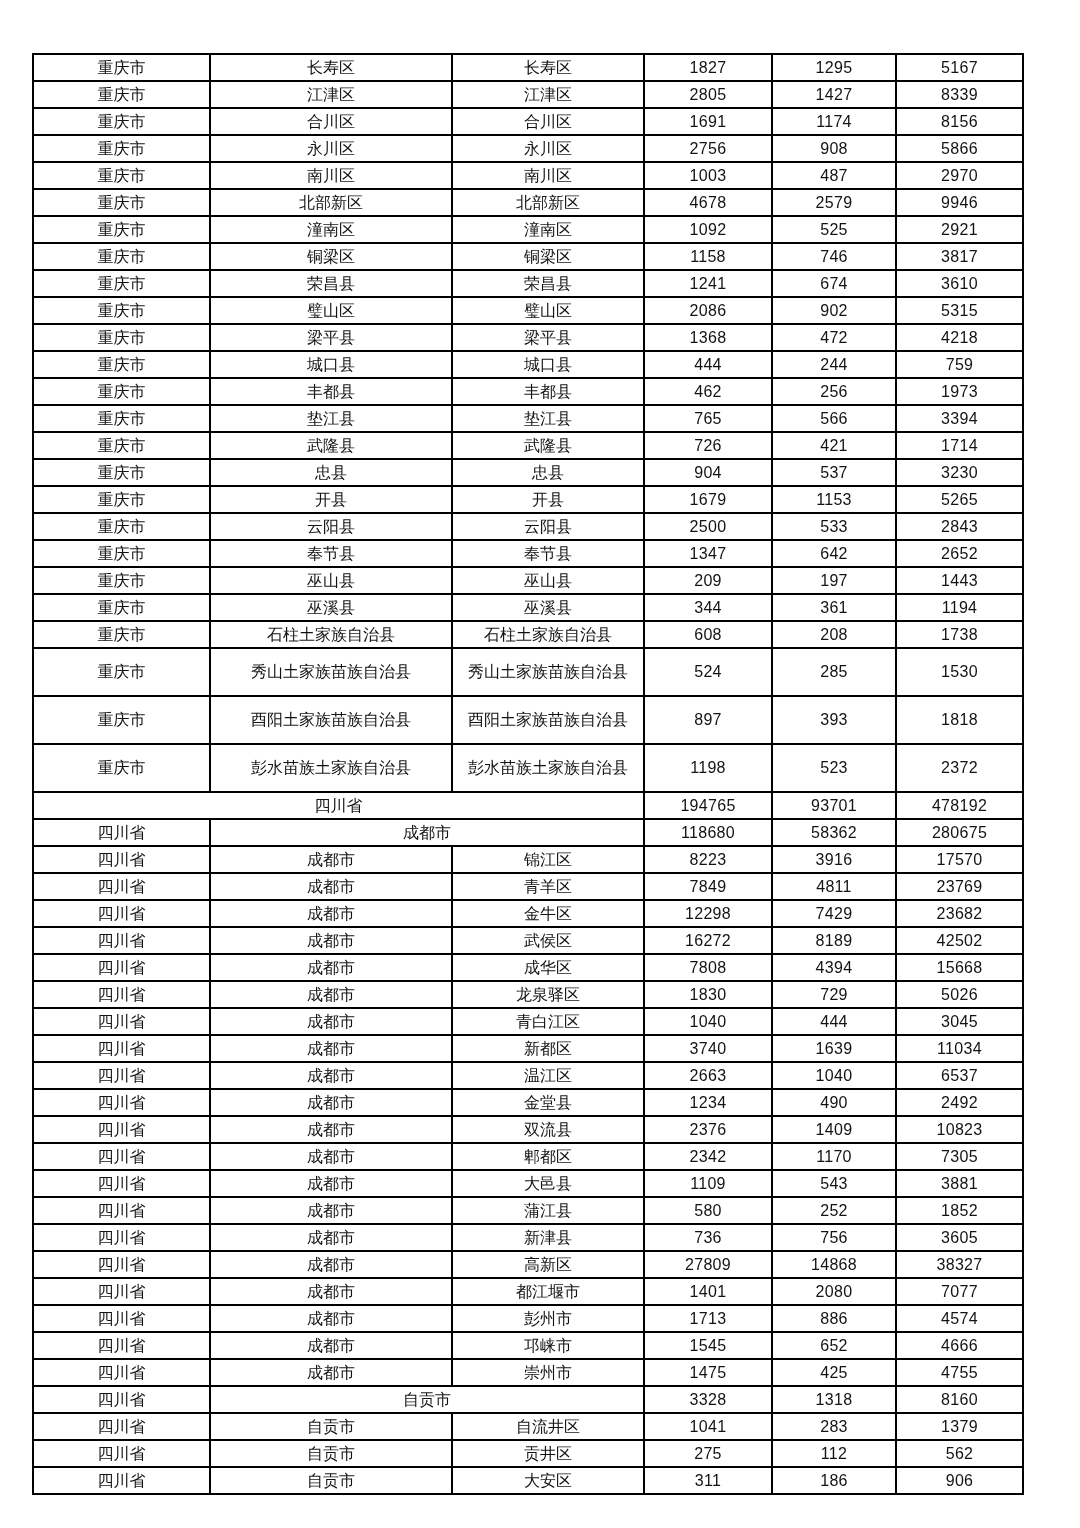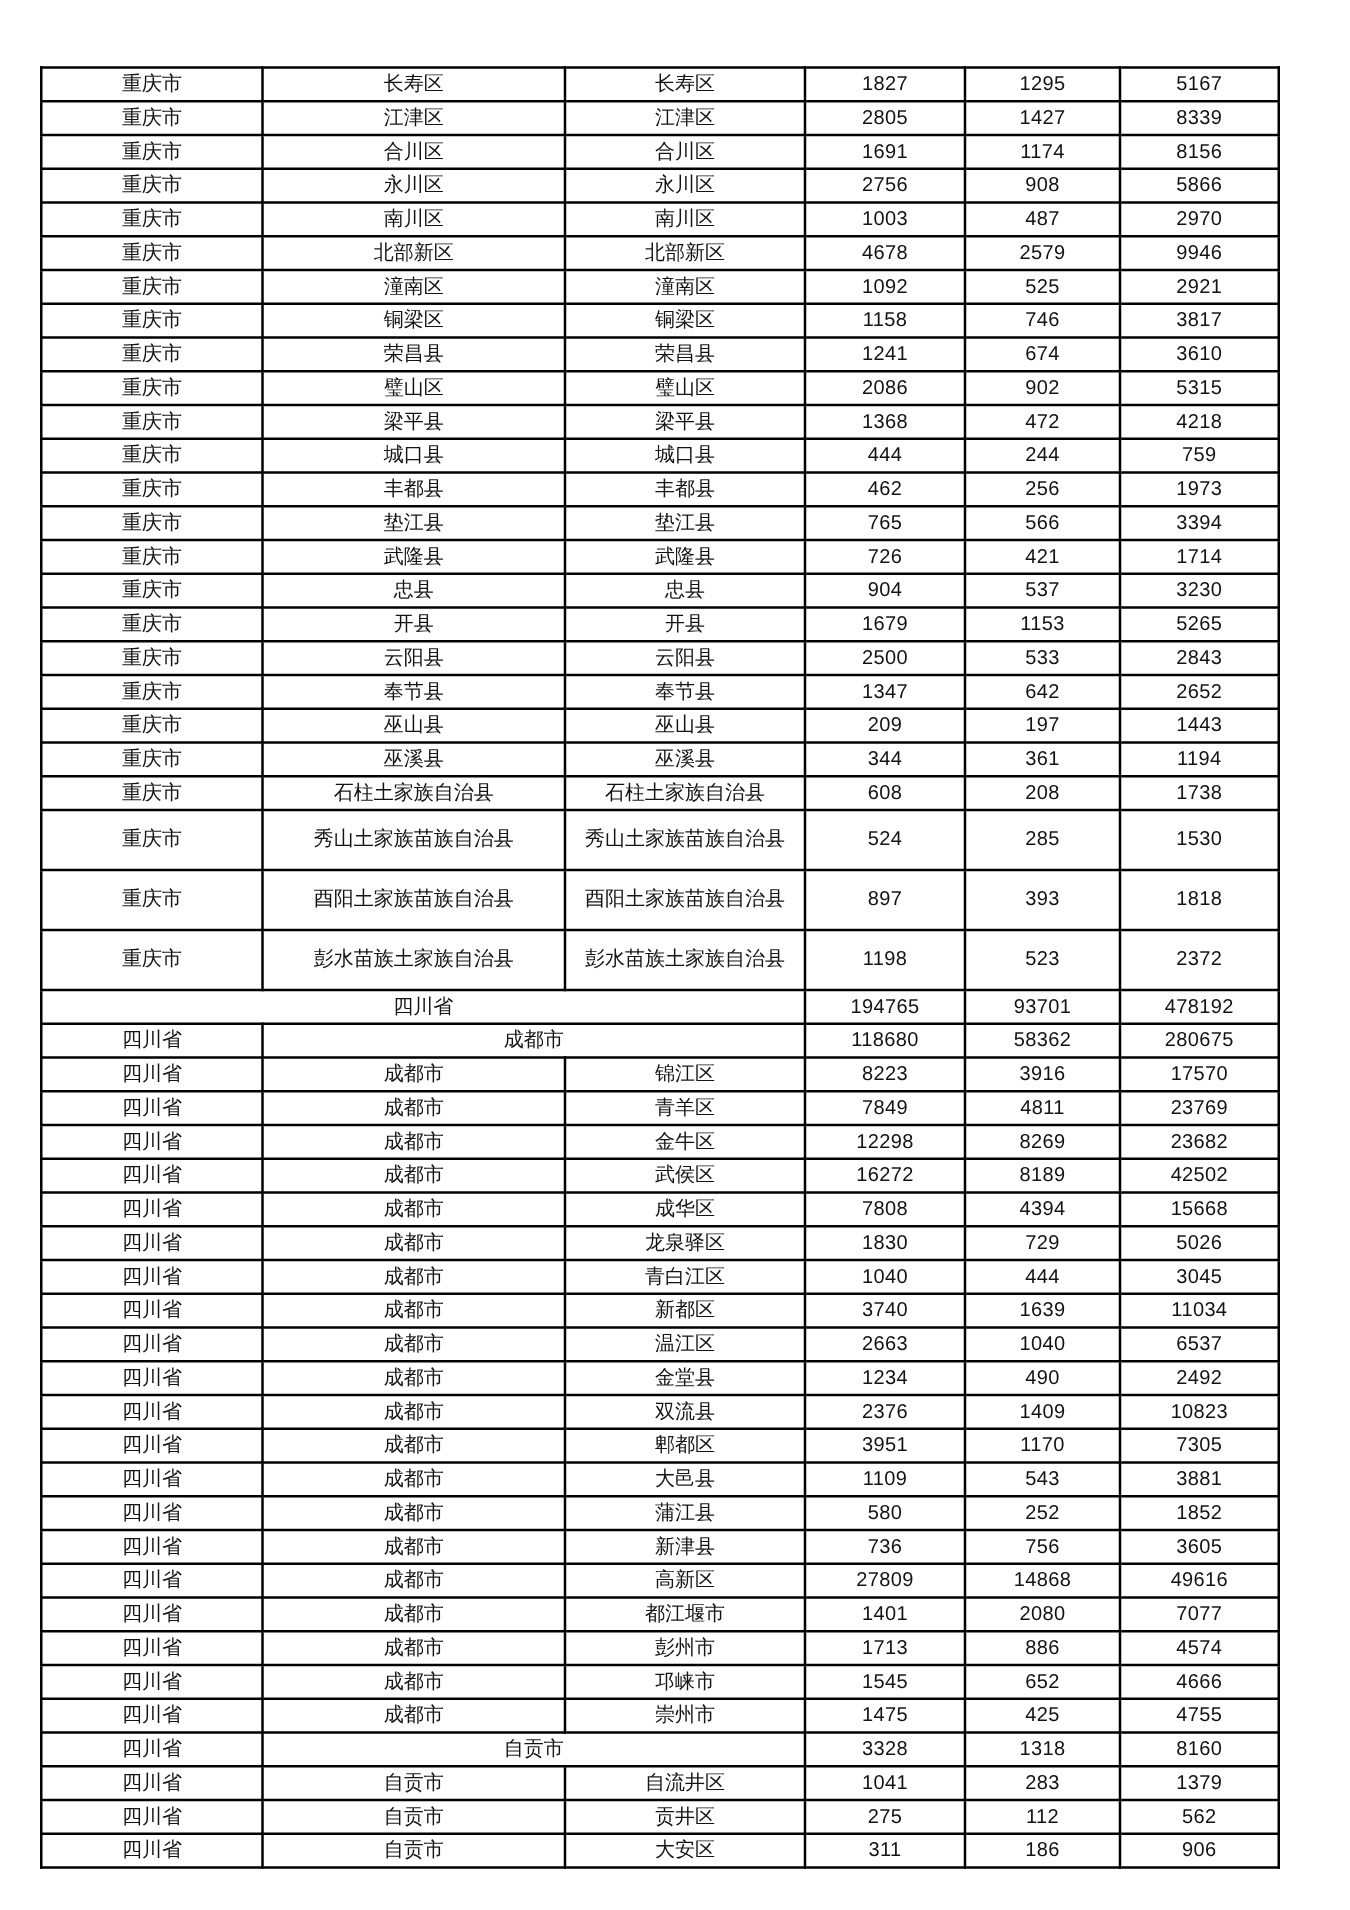--- a/index.html
+++ b/index.html
@@ -288,21 +288,21 @@
           <td class="cell-district">青羊区</td>
           <td class="num">7849</td>
           <td class="num">4811</td>
           <td class="num">23769</td>
         </tr>
         <tr>
           <td>四川省</td>
           <td>成都市</td>
           <td class="cell-district">金牛区</td>
           <td class="num">12298</td>
-          <td class="num">8269</td>
+          <td class="num">7429</td>
           <td class="num">23682</td>
         </tr>
         <tr>
           <td>四川省</td>
           <td>成都市</td>
           <td class="cell-district">武侯区</td>
           <td class="num">16272</td>
           <td class="num">8189</td>
           <td class="num">42502</td>
         </tr>
@@ -359,21 +359,21 @@
           <td>成都市</td>
           <td class="cell-district">双流县</td>
           <td class="num">2376</td>
           <td class="num">1409</td>
           <td class="num">10823</td>
         </tr>
         <tr>
           <td>四川省</td>
           <td>成都市</td>
           <td class="cell-district">郫都区</td>
-          <td class="num">3951</td>
+          <td class="num">2342</td>
           <td class="num">1170</td>
           <td class="num">7305</td>
         </tr>
         <tr>
           <td>四川省</td>
           <td>成都市</td>
           <td class="cell-district">大邑县</td>
           <td class="num">1109</td>
           <td class="num">543</td>
           <td class="num">3881</td>
@@ -393,21 +393,21 @@
           <td class="num">736</td>
           <td class="num">756</td>
           <td class="num">3605</td>
         </tr>
         <tr>
           <td>四川省</td>
           <td>成都市</td>
           <td class="cell-district">高新区</td>
           <td class="num">27809</td>
           <td class="num">14868</td>
-          <td class="num">49616</td>
+          <td class="num">38327</td>
         </tr>
         <tr>
           <td>四川省</td>
           <td>成都市</td>
           <td class="cell-district">都江堰市</td>
           <td class="num">1401</td>
           <td class="num">2080</td>
           <td class="num">7077</td>
         </tr>
         <tr>

